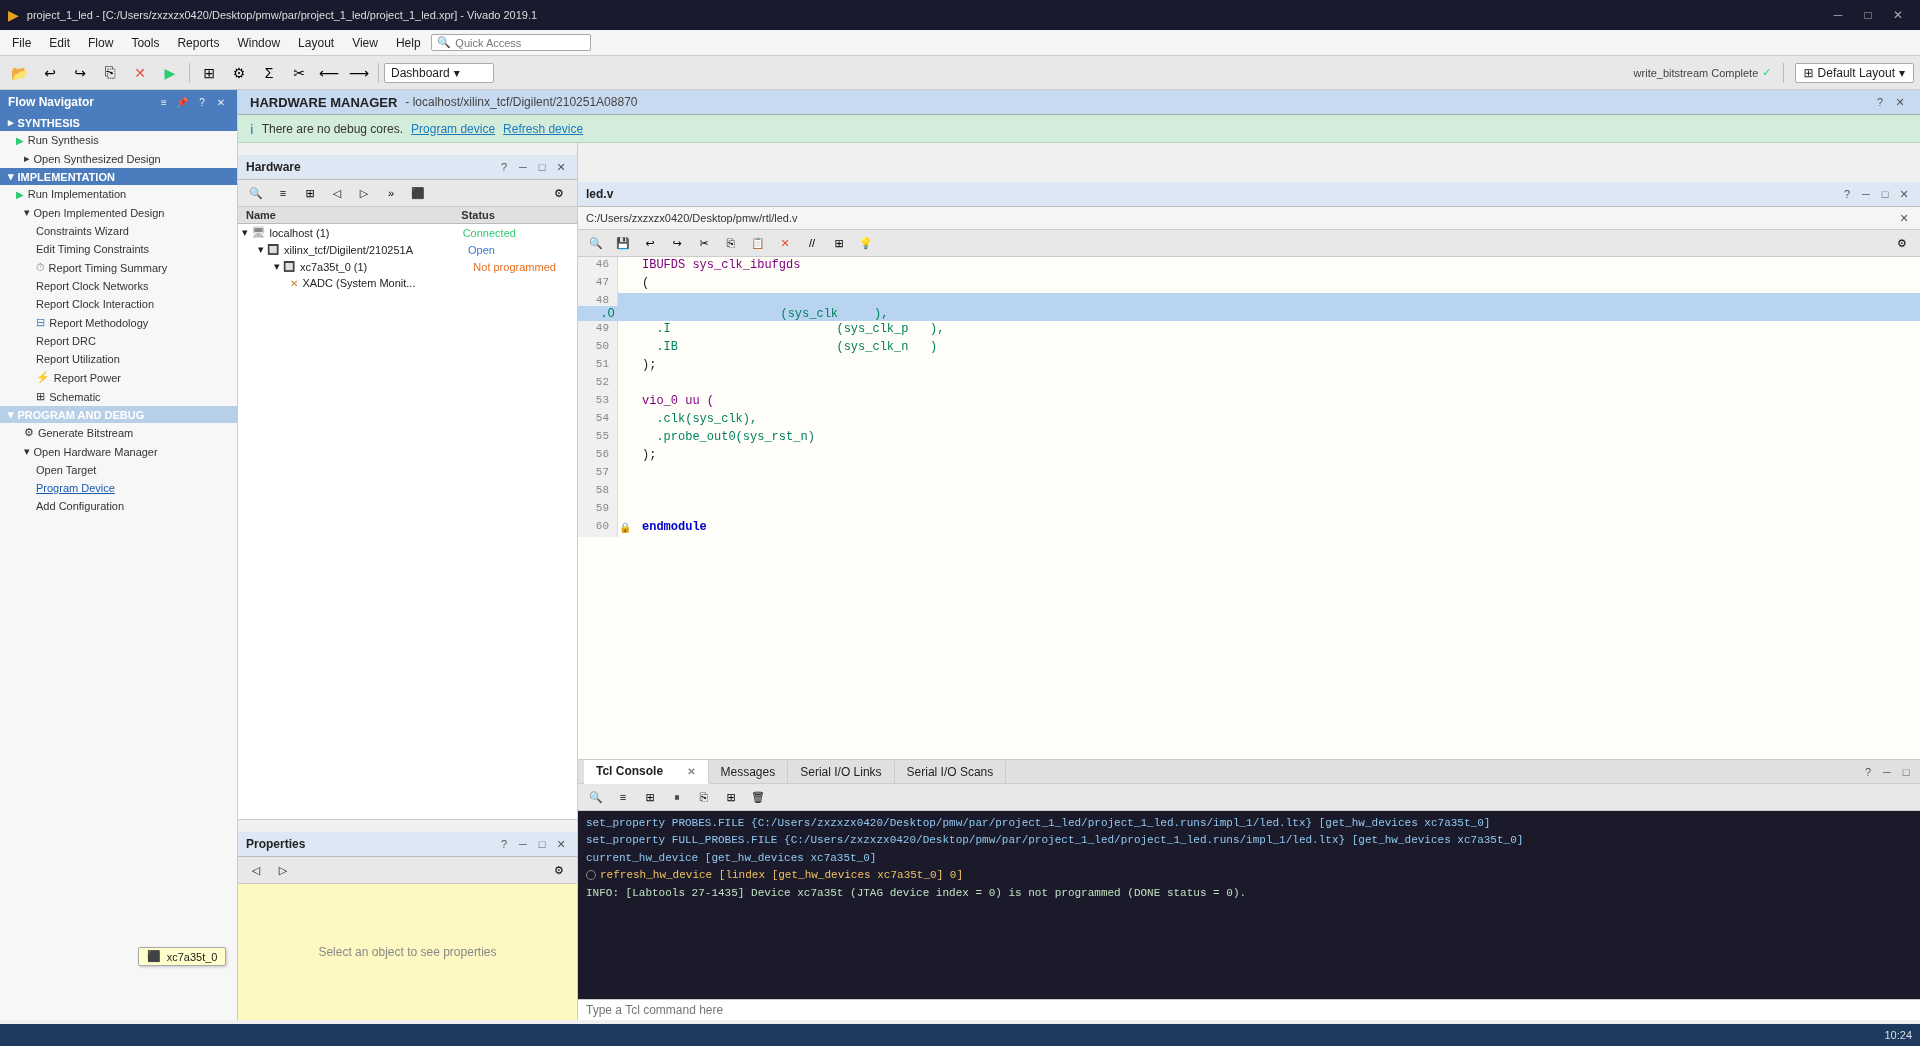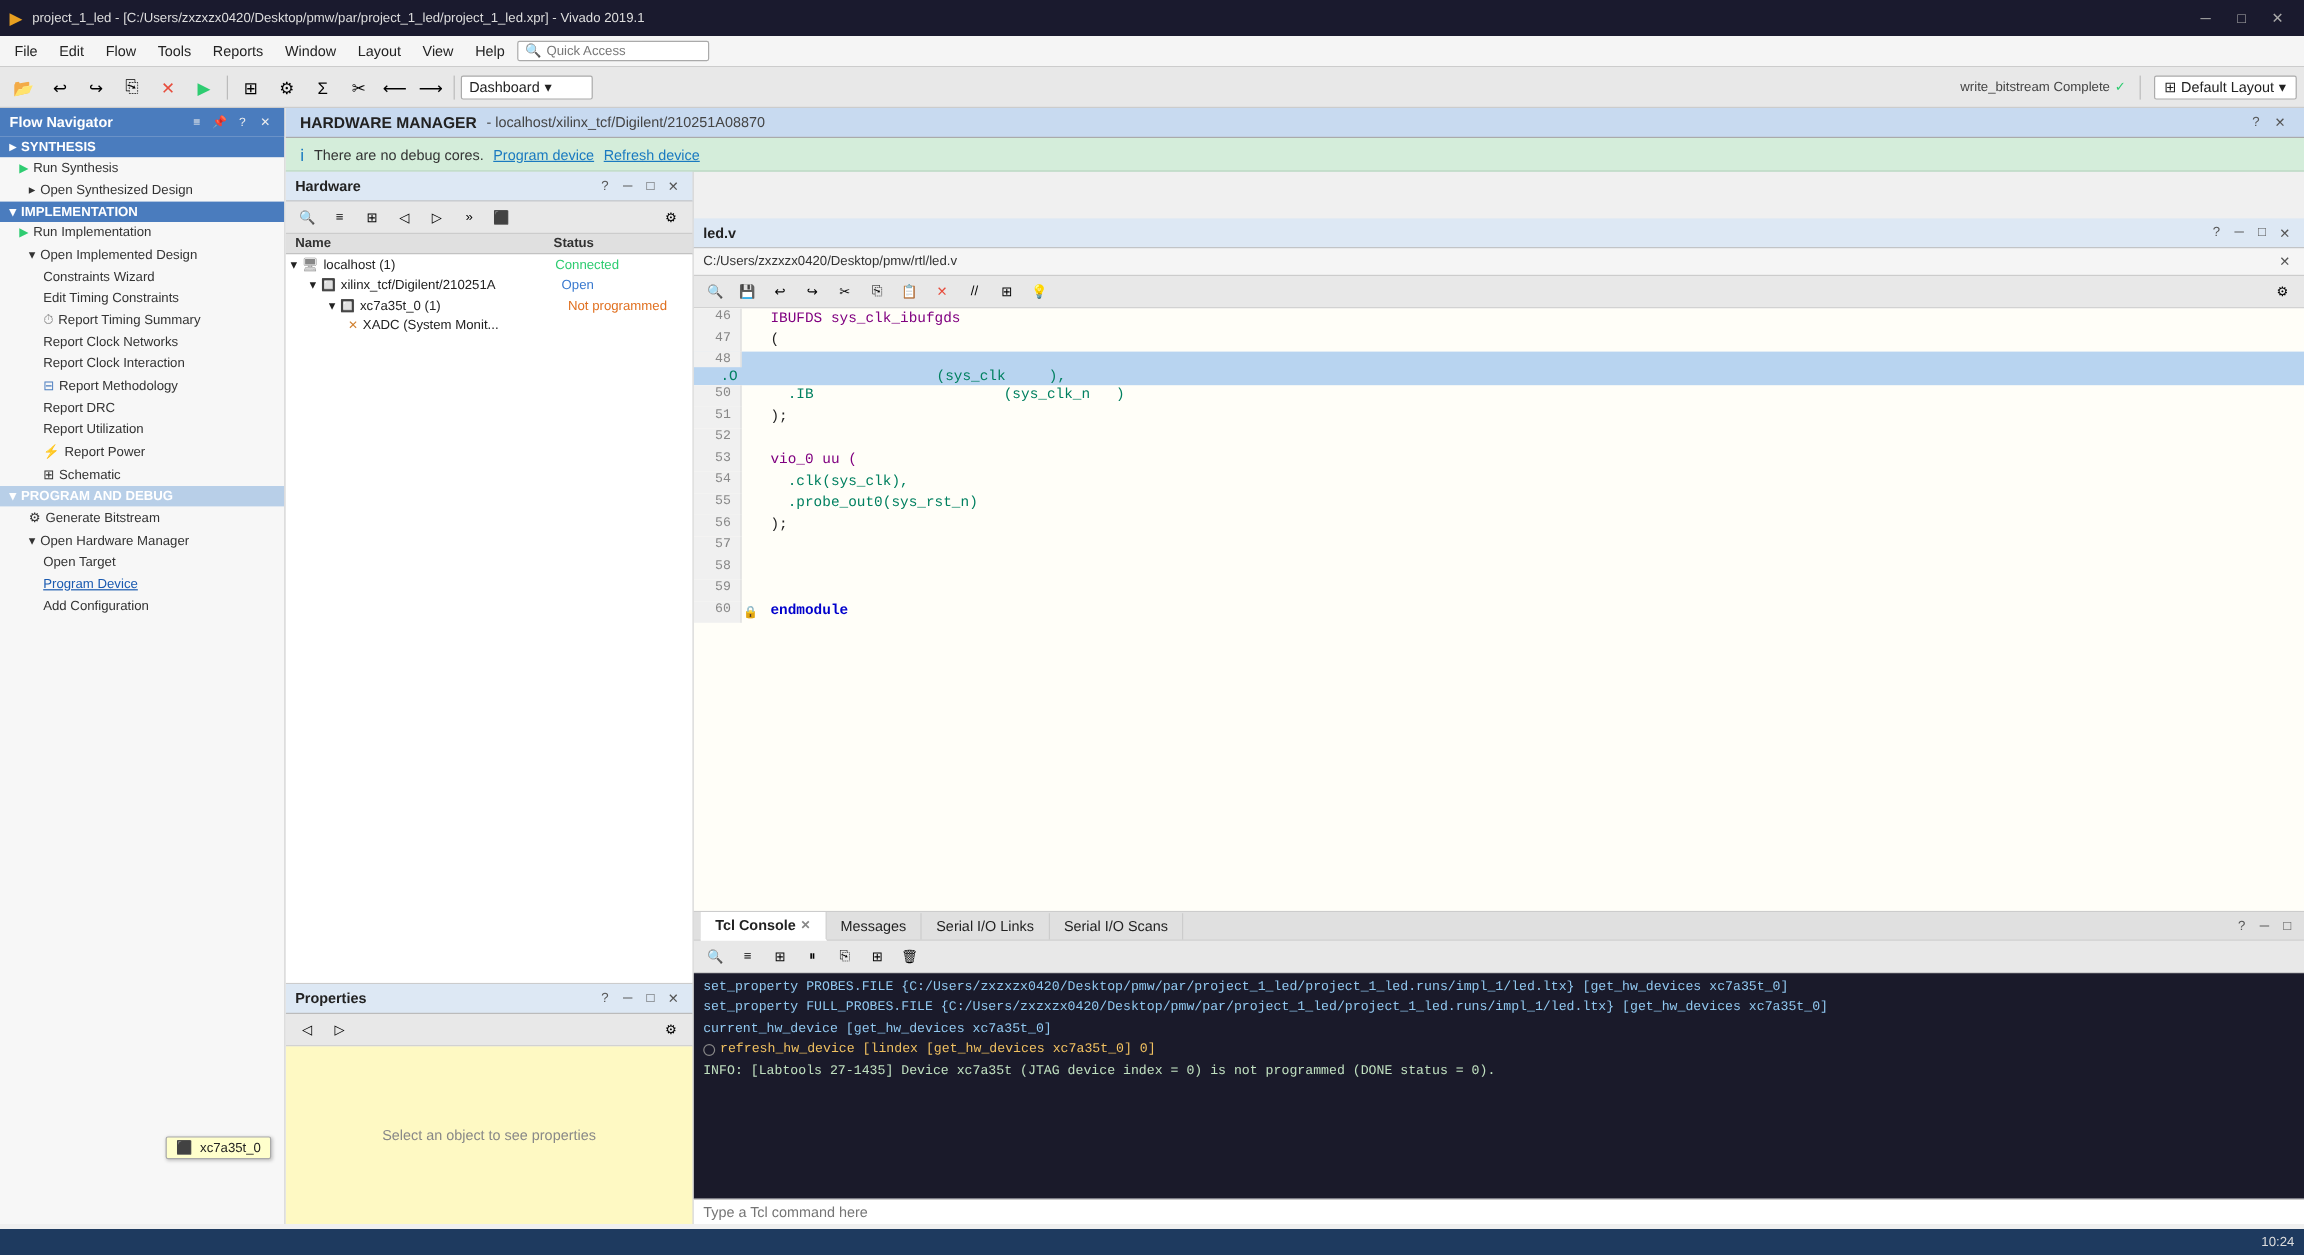--- a/index.html
+++ b/index.html
@@ -57,21 +57,21 @@
     .info-icon { color: #1a7ac0; font-size: 14px; }
     .info-link { color: #1a7ac0; cursor: pointer; text-decoration: underline; }
 
     
     #content-area { flex: 1; display: flex; overflow: hidden; }
 
     
     #left-panels { width: 340px; display: flex; flex-direction: column; border-right: 1px solid #ccc; }
 
     
-    .panel-header { background: #dde8f4; padding: 4px 8px; border-bottom: 1px solid #bbb; display: flex; align-items: center; justify-content: space-between; }
+    .panel-header { background: #dde8f4; padding: 4px 8px; border-bottom: 1px solid #bbb; display: flex; align-items: center; justify-content: space-between; margin-top: 12px; }
     .panel-title { font-size: 12px; font-weight: bold; color: #222; }
     .panel-controls { display: flex; gap: 3px; }
     .panel-ctrl-btn { width: 16px; height: 16px; background: transparent; border: none; cursor: pointer; font-size: 11px; color: #555; display: flex; align-items: center; justify-content: center; }
 
     
     #hw-panel { flex: 1; display: flex; flex-direction: column; border-bottom: 1px solid #ccc; }
     #hw-panel-toolbar { background: #e8e8e8; padding: 3px 6px; display: flex; align-items: center; gap: 3px; border-bottom: 1px solid #ccc; }
     .hw-tb-btn { width: 24px; height: 20px; background: transparent; border: 1px solid transparent; cursor: pointer; font-size: 11px; display: flex; align-items: center; justify-content: center; border-radius: 2px; }
     .hw-tb-gear { margin-left: auto; }
     #hw-panel-table-header { display: flex; background: #e0e0e0; border-bottom: 1px solid #bbb; padding: 2px 8px; }
@@ -108,21 +108,21 @@
     #code-area { flex: 1; overflow-y: auto; background: #fffef8; font-family: 'Courier New', monospace; font-size: 12px; }
     .code-line { display: flex; min-height: 18px; }
     .code-line.highlighted { background: #b8d4f0; flex-direction: column; }
     .line-num { width: 40px; text-align: right; padding-right: 8px; color: #888; font-size: 11px; background: #f0f0f0; border-right: 1px solid #ddd; flex-shrink: 0; padding-top: 1px; }
     .line-marker { width: 16px; flex-shrink: 0; display: flex; align-items: center; justify-content: center; color: #aaa; font-size: 10px; }
     .line-content { padding-left: 8px; white-space: pre; color: #222; padding-top: 1px; }
 
     
     #tcl-area { height: 260px; display: flex; flex-direction: column; }
     #tcl-tabs { background: #e0e0e0; border-bottom: 1px solid #ccc; display: flex; align-items: center; padding: 0 6px; }
-    .tcl-tab { padding: 4px 12px; font-size: 12px; cursor: pointer; border-right: 1px solid #ccc; display: flex; align-items: center; gap: 0; }
+    .tcl-tab { padding: 4px 12px; font-size: 12px; cursor: pointer; border-right: 1px solid #ccc; display: flex; align-items: center; gap: 20px; }
     .tcl-tab.active { background: white; border-bottom: 2px solid white; margin-bottom: -1px; font-weight: bold; }
     .tcl-tab .close-tab { color: #888; font-size: 10px; margin-left: 4px; cursor: pointer; }
     .tcl-right { margin-left: auto; display: flex; gap: 3px; }
     #tcl-toolbar { background: #e8e8e8; padding: 3px 6px; border-bottom: 1px solid #ccc; display: flex; align-items: center; gap: 3px; }
     #tcl-content { flex: 1; background: #1a1a2a; overflow-y: auto; padding: 4px; font-family: 'Courier New', monospace; font-size: 11px; }
     .tcl-line { padding: 1px 4px; color: #c8d8e8; line-height: 1.4; }
     .tcl-line.cmd { color: #90c8f0; }
     .tcl-line.info { color: #c0e0c0; }
     .tcl-line.warn { color: #f0c060; display: flex; align-items: flex-start; gap: 4px; }
     .tcl-circle { width: 10px; height: 10px; border-radius: 50%; border: 1px solid #888; flex-shrink: 0; margin-top: 2px; }
@@ -451,20 +451,25 @@
                 <span class="line-num">47</span>
                 <span class="line-marker"></span>
                 <span class="line-content">(</span>
               </div>
               <div class="code-line highlighted">
                 <span class="line-num">48</span>
                 <span class="line-marker"></span>
                 <span class="line-content"><span style="color:#008060;">  .O                       (sys_clk     ),</span></span>
               </div>
               <div class="code-line">
+                <span class="line-num">49</span>
+                <span class="line-marker"></span>
+                <span class="line-content"><span style="color:#008060;">  .I                       (sys_clk_p   ),</span></span>
+              </div>
+              <div class="code-line">
                 <span class="line-num">50</span>
                 <span class="line-marker"></span>
                 <span class="line-content"><span style="color:#008060;">  .IB                      (sys_clk_n   )</span></span>
               </div>
               <div class="code-line">
                 <span class="line-num">51</span>
                 <span class="line-marker"></span>
                 <span class="line-content">);</span>
               </div>
               <div class="code-line">

